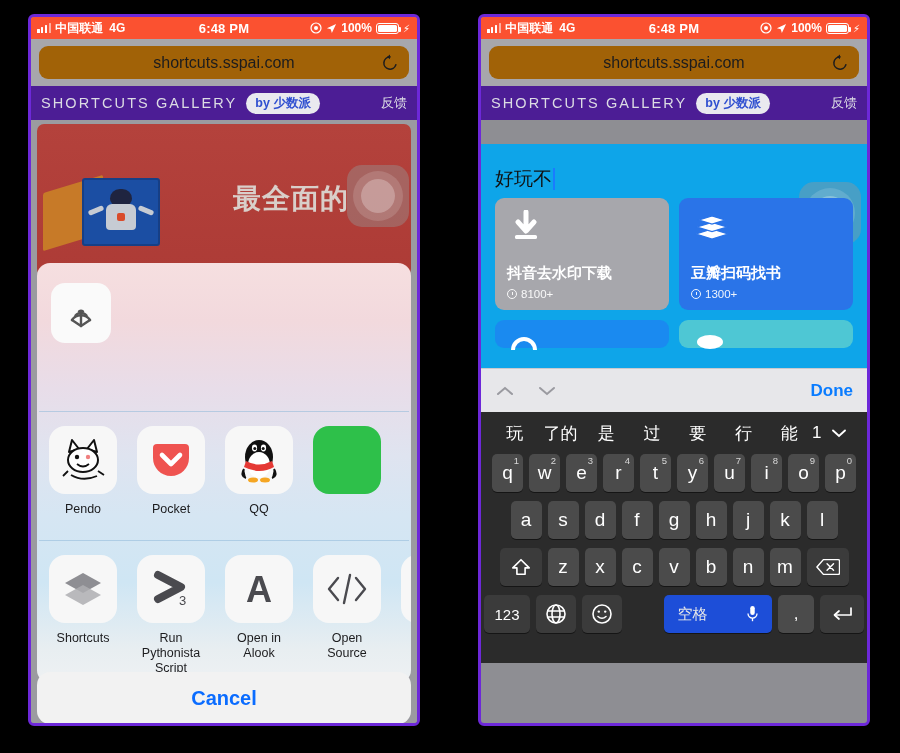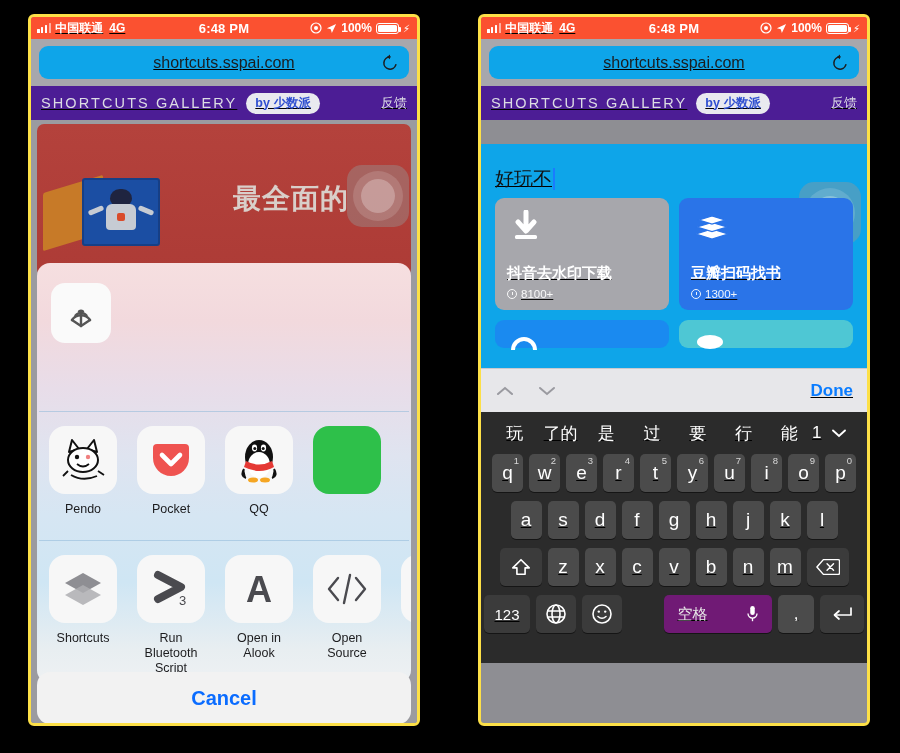--- a/index.html
+++ b/index.html
@@ -11,23 +11,22 @@
   }
   .stage { position: relative; width: 900px; height: 753px; background: #000; }
 
   
   .phone {
     position: absolute;
     top: 14px;
     width: 392px; height: 712px;
     background: #8e8e93;
     border-radius: 6px;
-    border: 3px solid #fde047;
+    border: 3px solid #6d28d9;
     overflow: hidden;
-    text-decoration: underline;
   }
   .phone.left  { left: 28px; }
   .phone.right { left: 478px; }
 
   
   .statusbar {
     height: 22px; background: #fb5130; color: #fff;
     display: flex; align-items: center;
     font-size: 12.5px; font-weight: bold;
     padding: 0 6px; position: relative;
@@ -52,21 +51,21 @@
   .battery::after{
     content:""; position:absolute; right:-3.4px; top:3px; width:2px; height:5px;
     background:#fff; border-radius:0 1px 1px 0;
   }
   .battery i { position:absolute; left:1px; top:1px; bottom:1px; right:1px; background:#fff; border-radius:1.5px;}
   .bolt { font-size: 10px; }
 
   
   .urlbar { height: 47px; background: #a7a7ac; display: flex; align-items: center; padding: 0 8px;}
   .urlpill {
-    flex: 1; height: 33px; background: #0ea5e9; border-radius: 9px;
+    flex: 1; height: 33px; background: #a16207; border-radius: 9px;
     display: flex; align-items: center; justify-content: center; position: relative;
   }
   .urltext { font-size: 16px; color: #1c1c1e; }
   .reload { position: absolute; right: 10px; font-size: 18px; color: #1c1c1e; }
 
   
   .siteheader {
     height: 34px; background: #4c1d95; display: flex; align-items: center;
     padding: 0 10px; gap: 9px;
   }
@@ -207,21 +206,21 @@
     background: #4b4b4b; color: #fff; border-radius: 5px;
     height: 38px; display: flex; align-items: center; justify-content: center;
     font-size: 19px; position: relative; box-shadow: 0 1px 0 rgba(0,0,0,.5);
   }
   .key.ltr { width: 31px; }
   .key sup { position: absolute; top: 1px; right: 4px; font-size: 9.5px; color: #d8d8d8; font-weight: normal;}
   .krow.r2 { padding: 0 17px; }
   .krow.r3 .key.ltr { width: 31px; }
   .key.wide { width: 42px; background: #3b3b3b; font-size: 17px;}
   .key.func { width: 40px; background: #3b3b3b; font-size: 15px;}
-  .key.space { flex: 1; background: #701a75; font-size: 15px; color:#e8e8e8; gap: 38px; margin-left: 36px;}
+  .key.space { flex: 1; background: #1d4ed8; font-size: 15px; color:#e8e8e8; gap: 38px; margin-left: 36px;}
   .key.comma { width: 36px; background:#4b4b4b; font-size: 17px;}
   .key.enter { width: 44px; background:#3b3b3b; font-size: 17px;}
   .key.num { width: 46px; background:#3b3b3b; font-size: 15px;}
   svg { display: block; }
 </style>
 </head>
 <body>
 
 <div class="stage">
 
@@ -380,21 +379,21 @@
             <div class="applabel">Shortcuts</div>
           </div>
 
           <div class="appcell">
             <div class="appicon">
               <svg width="46" height="44" viewBox="0 0 46 44">
                 <path d="M10 8 L33 20 L10 32" fill="none" stroke="#4a4a4f" stroke-width="8" stroke-linecap="round" stroke-linejoin="round"></path>
                 <text x="31" y="38" font-size="13" font-family="Liberation Sans, sans-serif" fill="#4a4a4f">3</text>
               </svg>
             </div>
-            <div class="applabel">Run Bluetooth Script</div>
+            <div class="applabel">Run Pythonista Script</div>
           </div>
 
           <div class="appcell">
             <div class="appicon">
               <svg width="44" height="42" viewBox="0 0 44 42">
                 <text x="22" y="34" text-anchor="middle" font-size="36" font-weight="bold" font-family="Liberation Sans, sans-serif" fill="#4a4a4f">A</text>
               </svg>
             </div>
             <div class="applabel">Open in Alook</div>
           </div>

